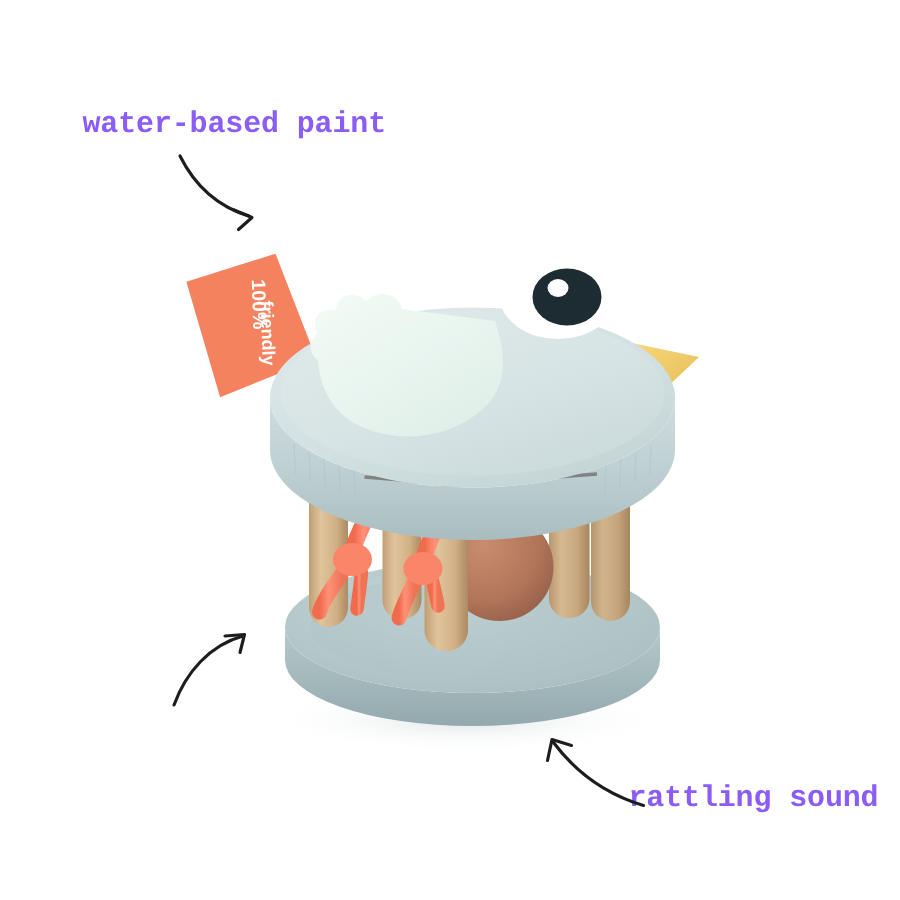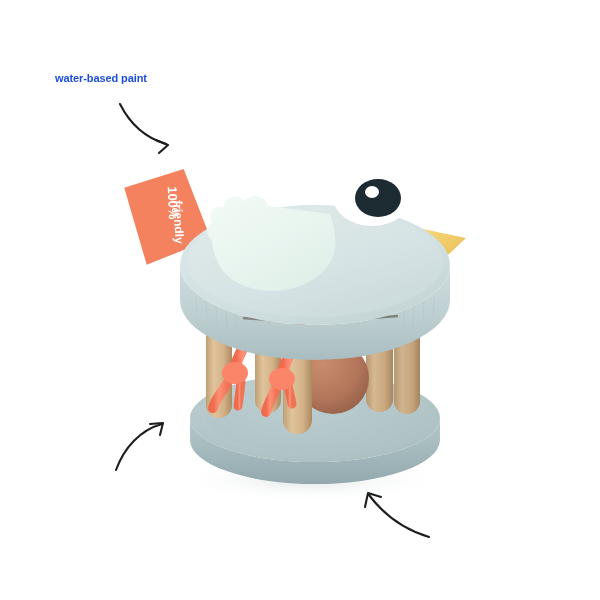--- a/index.html
+++ b/index.html
@@ -9,24 +9,25 @@
     font-family:"Liberation Sans", sans-serif;
     overflow:hidden;
     position:relative;
   }
   #stage { position:absolute; inset:0; }
 
   
   .anno-label{
     position:absolute;
     font-weight:700;
-    font-size:11px;
+    font-size:20px;
     letter-spacing:-0.1px;
-    color:#1d4ed8;
+    color:#8b5cf6;
     white-space:nowrap;
+    font-family:Liberation Mono, monospace;
   }
   #lbl-paint   { left:55px;  top:72px; }
   #lbl-texture { left:66px;  top:477px; }
   #lbl-rattle  { left:419px; top:521px; }
 
   .anno-arrow{ position:absolute; }
   #arw-paint   { left:112px; top:98px;  }
   #arw-texture { left:110px; top:420px; }
   #arw-rattle  { left:355px; top:487px; }
 
@@ -190,18 +191,19 @@
   <svg class="anno-arrow" id="arw-paint" width="80" height="60" viewBox="0 0 80 60">
     <path d="M8 6 C18 26 34 40 54 46" fill="none" stroke="#1b1d1f" stroke-width="2.1" stroke-linecap="round"></path>
     <path d="M44 42 L56 47 L47 55" fill="none" stroke="#1b1d1f" stroke-width="2.1" stroke-linecap="round" stroke-linejoin="round"></path>
   </svg>
 
   <svg class="anno-arrow" id="arw-texture" width="80" height="55" viewBox="0 0 80 55">
     <path d="M6 50 C14 28 30 10 52 4" fill="none" stroke="#1b1d1f" stroke-width="2.1" stroke-linecap="round"></path>
     <path d="M40 4 L53 3 L50 15" fill="none" stroke="#1b1d1f" stroke-width="2.1" stroke-linecap="round" stroke-linejoin="round"></path>
   </svg>
 
+  <div class="anno-label" id="lbl-rattle">rattling sound</div>
   <svg class="anno-arrow" id="arw-rattle" width="80" height="55" viewBox="0 0 80 55">
     <path d="M74 50 C54 44 32 32 14 8" fill="none" stroke="#1b1d1f" stroke-width="2.1" stroke-linecap="round"></path>
     <path d="M10 20 L13 6 L26 10" fill="none" stroke="#1b1d1f" stroke-width="2.1" stroke-linecap="round" stroke-linejoin="round"></path>
   </svg>
 
 </div>
 
 </body></html>

